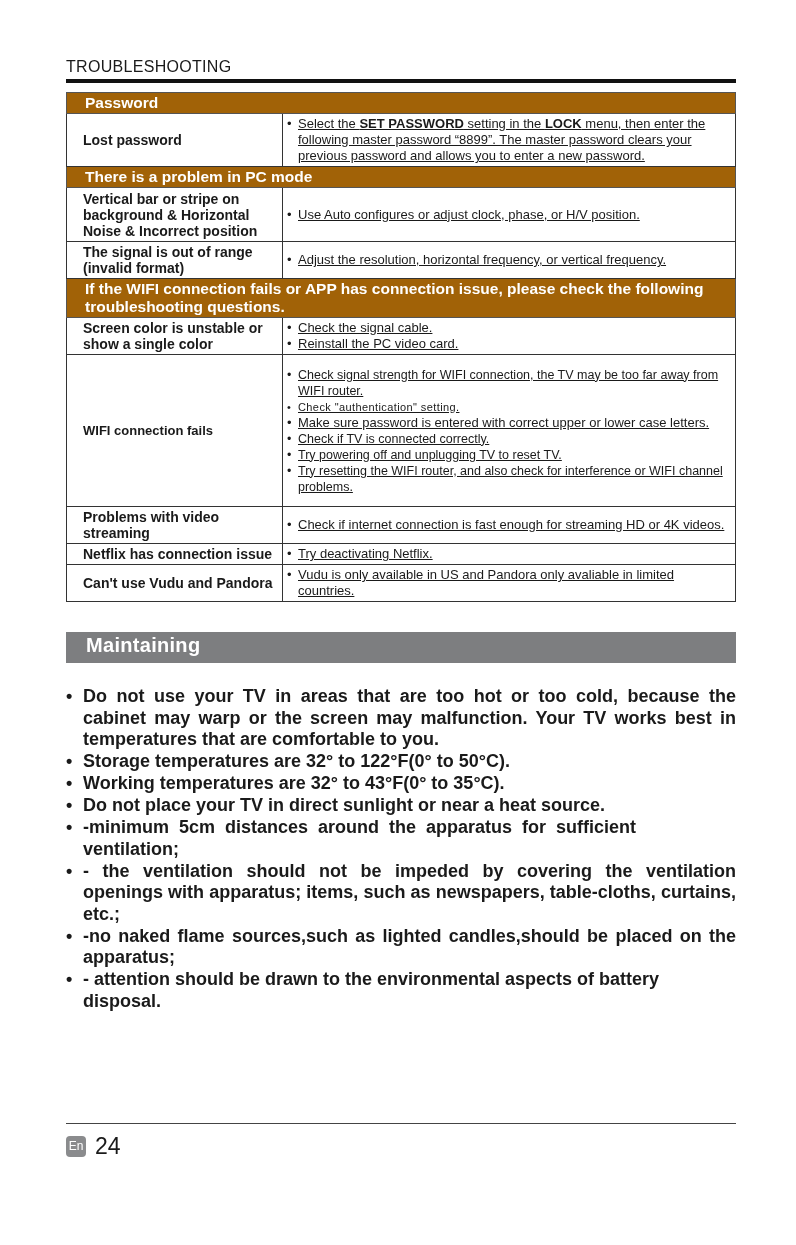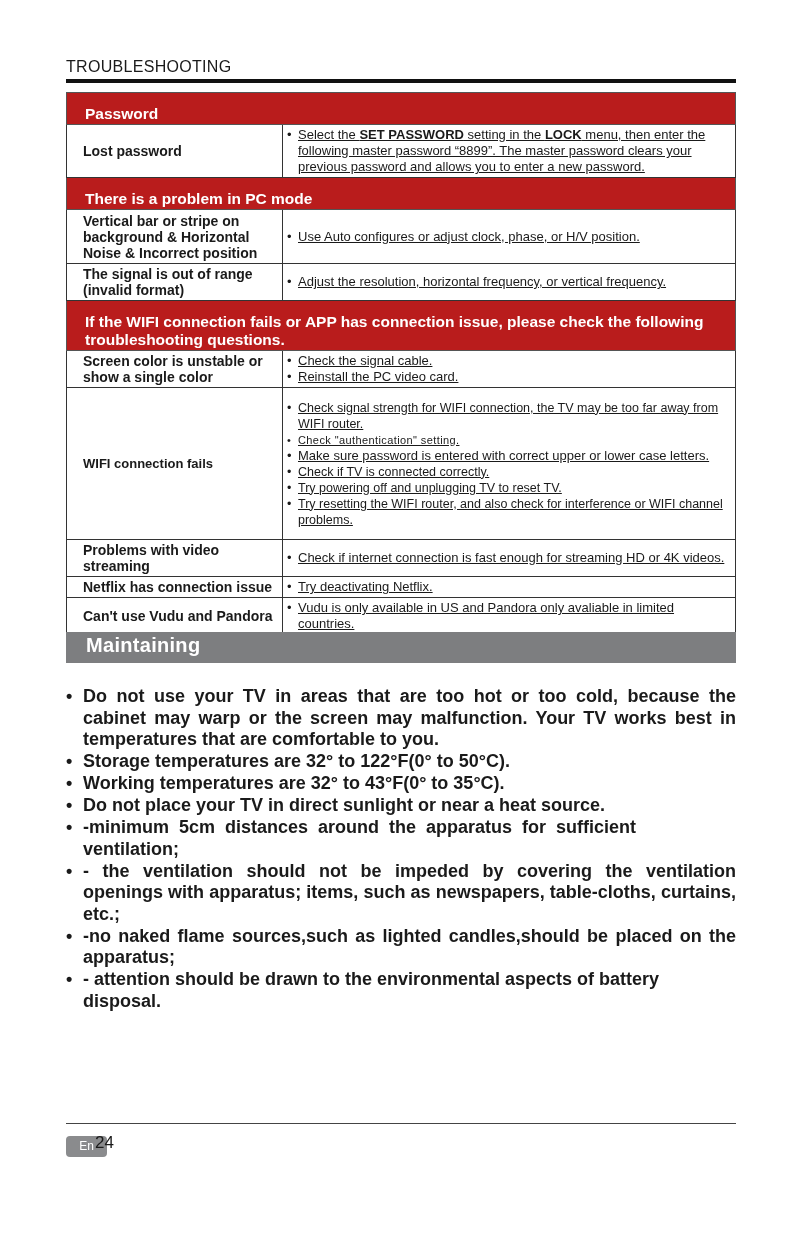--- a/index.html
+++ b/index.html
@@ -14,22 +14,22 @@
     .header-rule {
       position: absolute; left: 66px; top: 79px; width: 670px; height: 4px; background: #111;
     }
     table.ts {
       position: absolute; left: 66px; top: 92px; width: 670px;
       border-collapse: collapse; table-layout: fixed;
       font-size: 13px; line-height: 16px;
     }
     table.ts td { border: 1px solid #333; vertical-align: middle; padding: 0; }
     table.ts td.sec {
-      background: #b91c1c; color: #ffffff; font-weight: bold;
-      font-size: 15.5px; line-height: 18px; padding: 12px 6px 1px 18px;
+      background: #a16207; color: #ffffff; font-weight: bold;
+      font-size: 15.5px; line-height: 18px; padding: 1px 6px 1px 18px;
       border-color: #555;
     }
     table.ts td.prob {
       width: 215px; padding: 2px 8px 2px 16px; font-weight: bold; font-size: 14px;
     }
     table.ts td.sol { padding: 2px 8px 2px 4px; text-decoration: underline; }
     .sol-item { position: relative; padding-left: 11px; }
     .sol-item::before { content: "\2022"; position: absolute; left: 0; top: 0; }
     .sol-item.tiny { font-size: 11px; letter-spacing: 0.4px; }
     .lost-row td { height: 48px; }
@@ -44,26 +44,26 @@
       position: absolute; left: 66px; top: 686px; width: 670px; margin: 0; padding: 0;
       list-style: none; font-size: 18px; line-height: 21.5px; color: #1a1a1a; font-weight: bold;
     }
     ul.maint li { position: relative; padding-left: 17px; margin-bottom: 0.5px; text-align: left; }
     ul.maint li.justify { text-align: justify; text-align-last: left; }
     ul.maint li::before { content: "\2022"; position: absolute; left: 0; top: 0; }
     .footer-rule {
       position: absolute; left: 66px; top: 1123px; width: 670px; height: 1px; background: #444;
     }
     .lang-badge {
-      position: absolute; left: 66px; top: 1136px; width: 41px; height: 21px;
+      position: absolute; left: 66px; top: 1136px; width: 20px; height: 21px;
       background: #8a8b8d; color: #fff; border-radius: 4px;
       font-size: 12px; line-height: 21px; text-align: center;
     }
     .page-num {
-      position: absolute; left: 95px; top: 1133px; font-size: 17px; color: #1a1a1a;
+      position: absolute; left: 95px; top: 1133px; font-size: 23px; color: #1a1a1a;
     }
   </style>
 </head>
 <body>
 
 <div class="page-header">TROUBLESHOOTING</div>
 <div class="header-rule"></div>
 
 <table class="ts">
   <colgroup>

